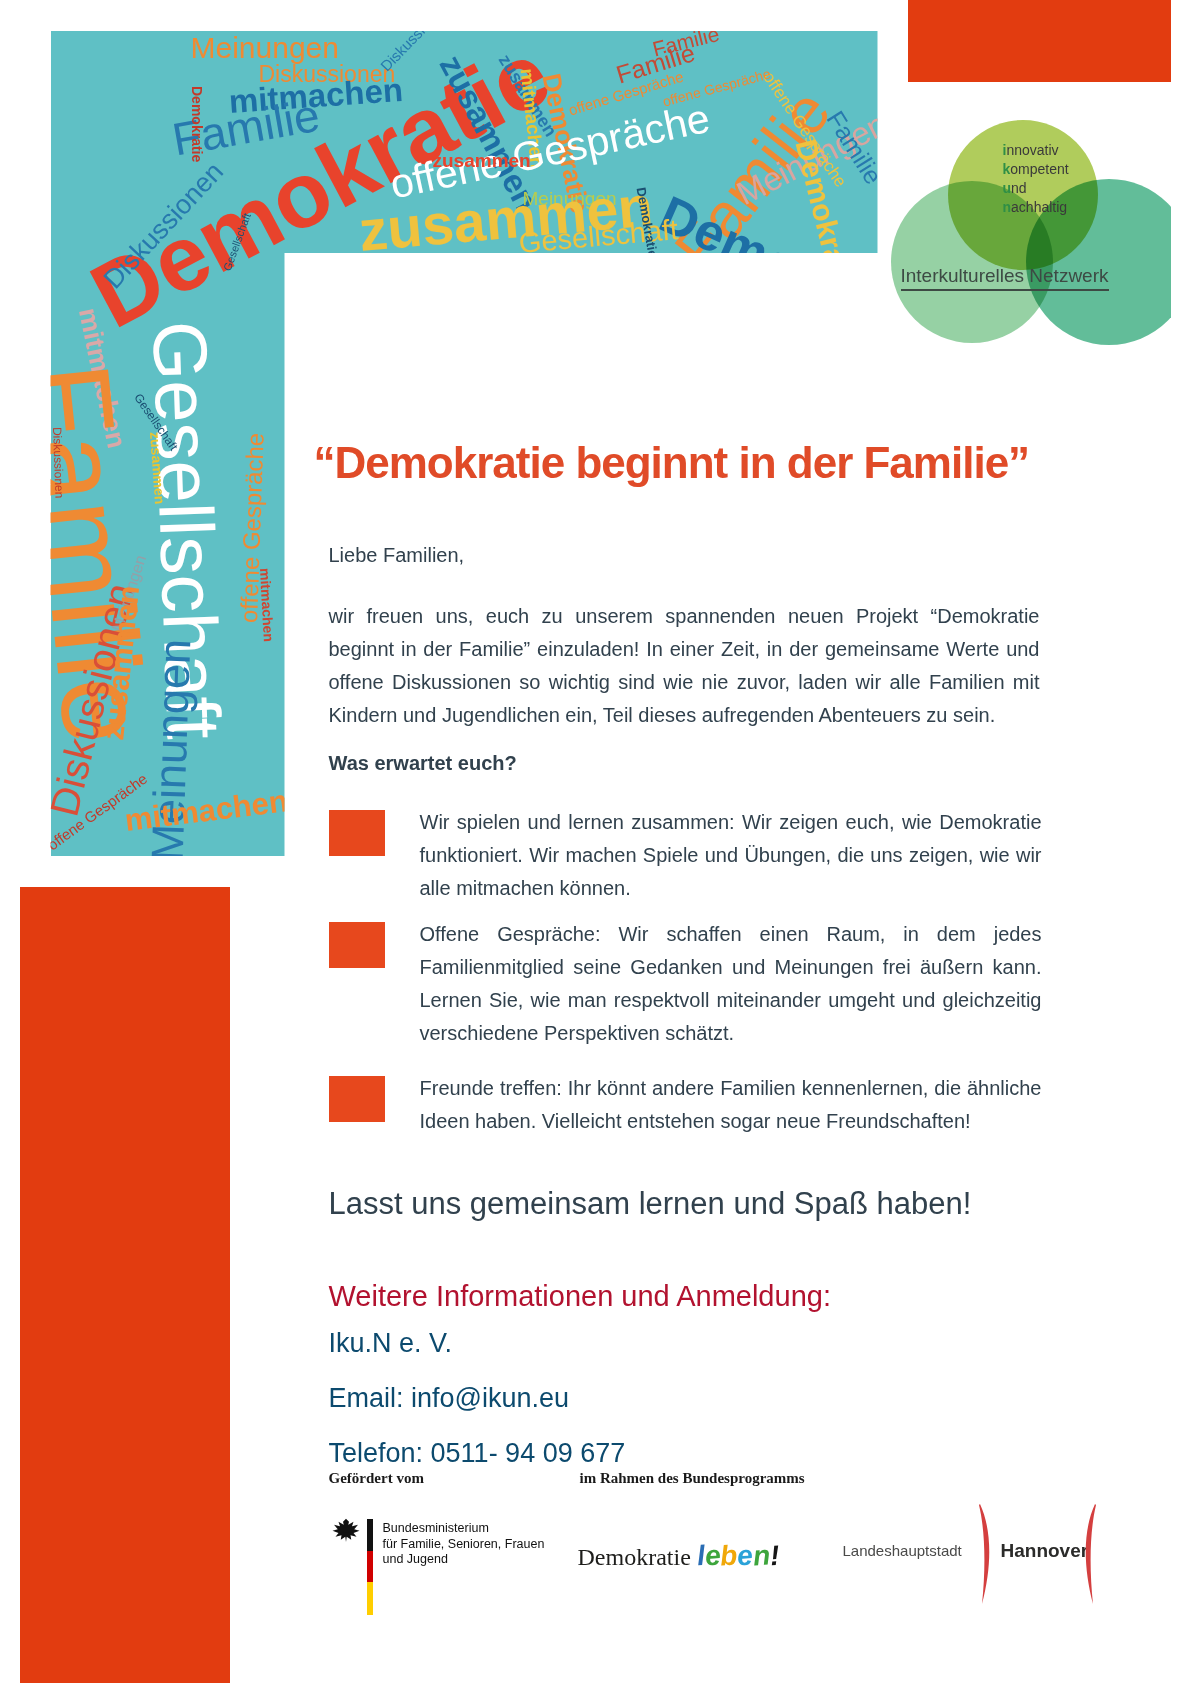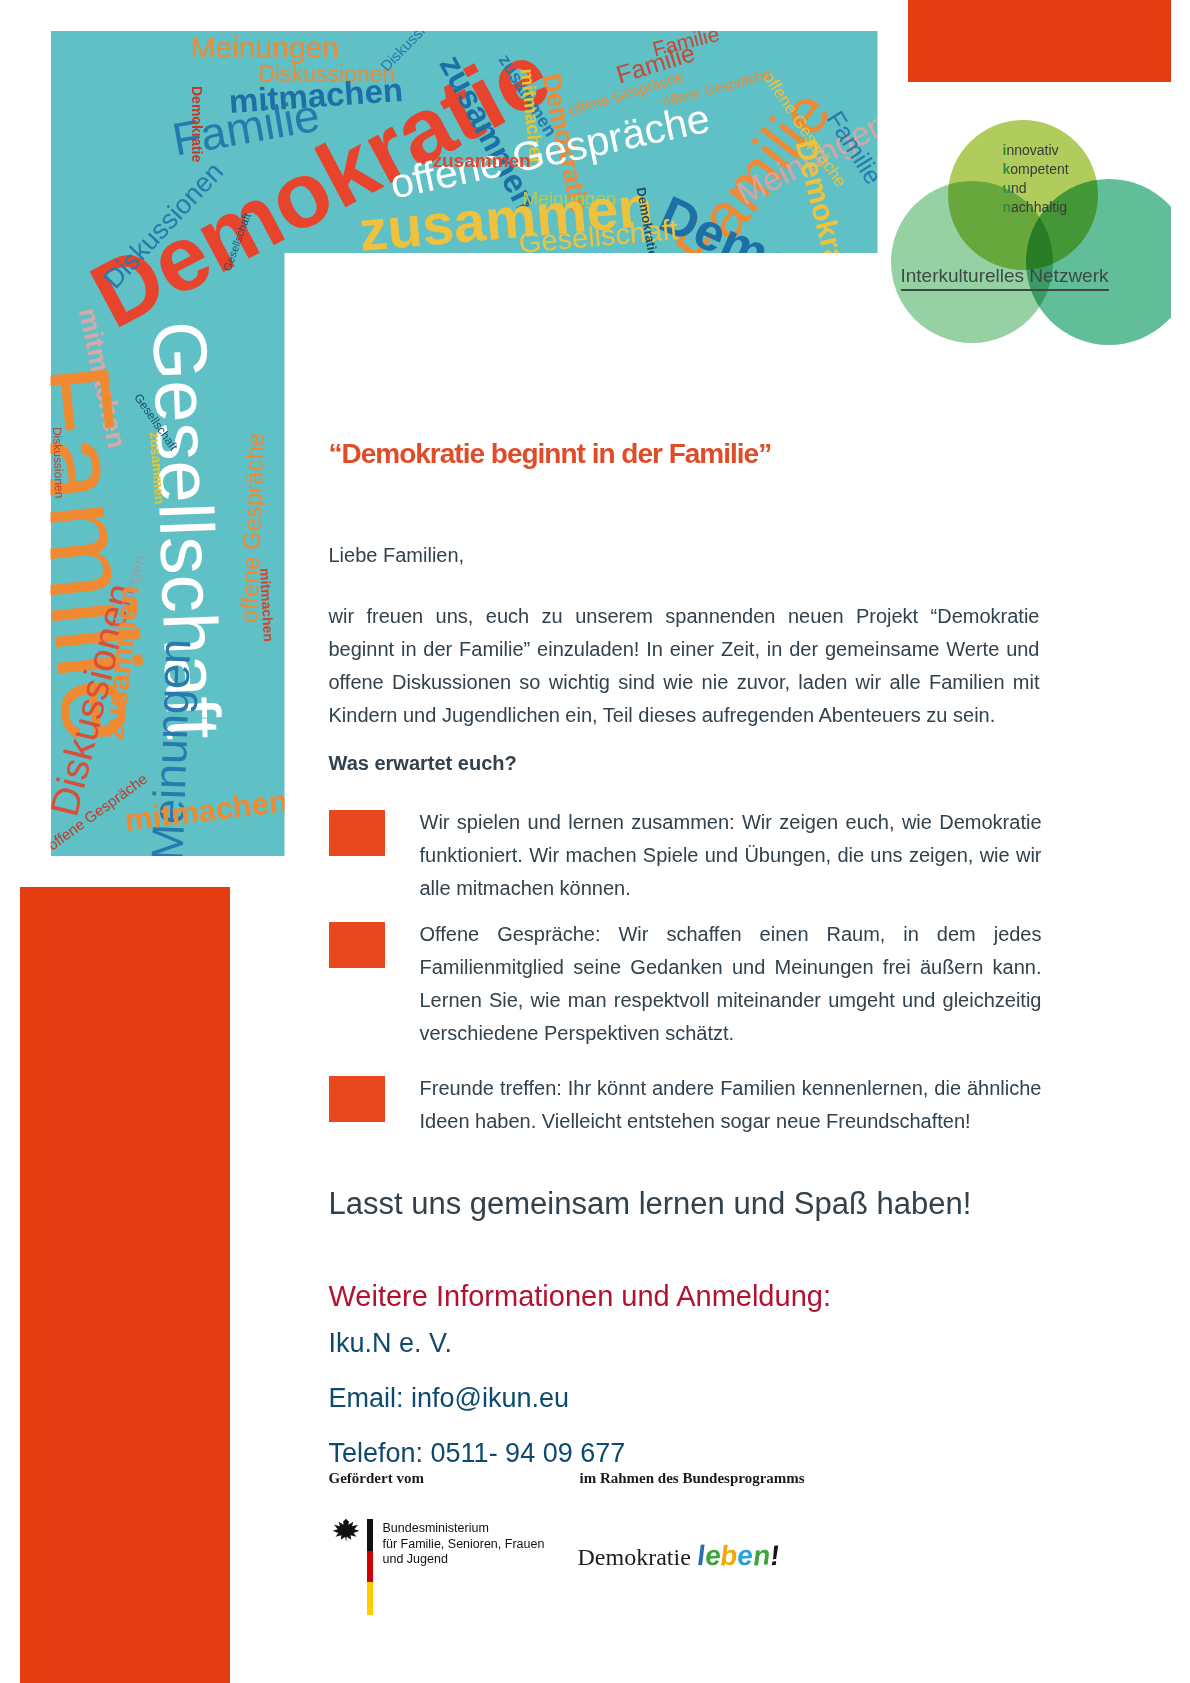--- a/index.html
+++ b/index.html
@@ -26,21 +26,21 @@
   .ikun-lines{position:absolute;left:118px;top:29px;font-size:14px;line-height:19px;color:#3a3a3a;}
   .ikun-lines b{color:#2f8f46;font-weight:700;}
   .ikun-name{position:absolute;left:14px;top:106px;font-size:42px;font-weight:700;letter-spacing:-1px;
              color:#2e6b47;text-shadow:2px 2px 0 rgba(90,110,100,.35);white-space:nowrap;}
   .ikun-name .suffix{color:#565f5b;}
   .ikun-sub{position:absolute;left:16px;top:153px;font-size:19px;color:#3d4a44;
             border-bottom:2px solid #3d4a44;padding-bottom:2px;white-space:nowrap;}
 
   
   .eyebrow{left:309px;top:396px;font-size:31px;color:#31414d;}
-  .title{left:309px;top:438px;font-size:28px;font-weight:700;letter-spacing:-1px;color:#e04b28;}
+  .title{left:294px;top:438px;font-size:44px;font-weight:700;letter-spacing:-1px;color:#e04b28;}
   .salutation{left:309px;top:544px;font-size:20px;color:#31414d;}
   .intro{left:309px;top:600px;width:711px;font-size:20px;line-height:33px;color:#31414d;text-align:justify;}
   .section-h{left:309px;top:752px;font-size:20px;font-weight:700;color:#31414d;}
   .bullet-row{position:absolute;left:309px;width:713px;}
   .bullet-sq{position:absolute;left:0;top:4px;width:56px;height:46px;background:#e7481d;}
   .bullet-tx{position:absolute;left:91px;top:0;width:622px;font-size:20px;line-height:33px;
              color:#31414d;text-align:justify;}
   .closing{left:309px;top:1186px;font-size:31px;color:#31414d;}
   .info-h{left:309px;top:1280px;font-size:29px;font-weight:400;color:#b2122f;}
   .contact{left:309px;top:1316px;font-size:27px;line-height:55px;color:#0c4a6e;}
@@ -170,14 +170,24 @@
         <div>Bundesministerium</div>
         <div>für Familie, Senioren, Frauen</div>
         <div>und Jugend</div>
       </div>
   </div>
 
   <div class="dleben">
     <span class="serif">Demokratie </span><span id="leben"><span class="scr" style="color: rgb(42, 109, 180);">l</span><span class="scr" style="color: rgb(61, 165, 60);">e</span><span class="scr" style="color: rgb(240, 168, 10);">b</span><span class="scr" style="color: rgb(42, 162, 216);">e</span><span class="scr" style="color: rgb(61, 165, 60);">n</span><span class="scr" style="color: rgb(21, 21, 21);">!</span></span>
   </div>
 
+  <div class="hann">
+    <div class="h-land">Landeshauptstadt</div>
+    <svg class="h-br l" width="16" height="100" viewBox="0 0 16 100">
+      <path fill="#d43f3f" d="M2,0 C14,26 14,62 4,100 C8,62 7,26 1,1 Z"></path>
+    </svg>
+    <div class="h-name">Hannover</div>
+    <svg class="h-br r" width="16" height="100" viewBox="0 0 16 100">
+      <path fill="#d43f3f" d="M14,0 C2,26 2,62 12,100 C8,62 9,26 15,1 Z"></path>
+    </svg>
+  </div>
 
 </div>
 
 </body></html>

